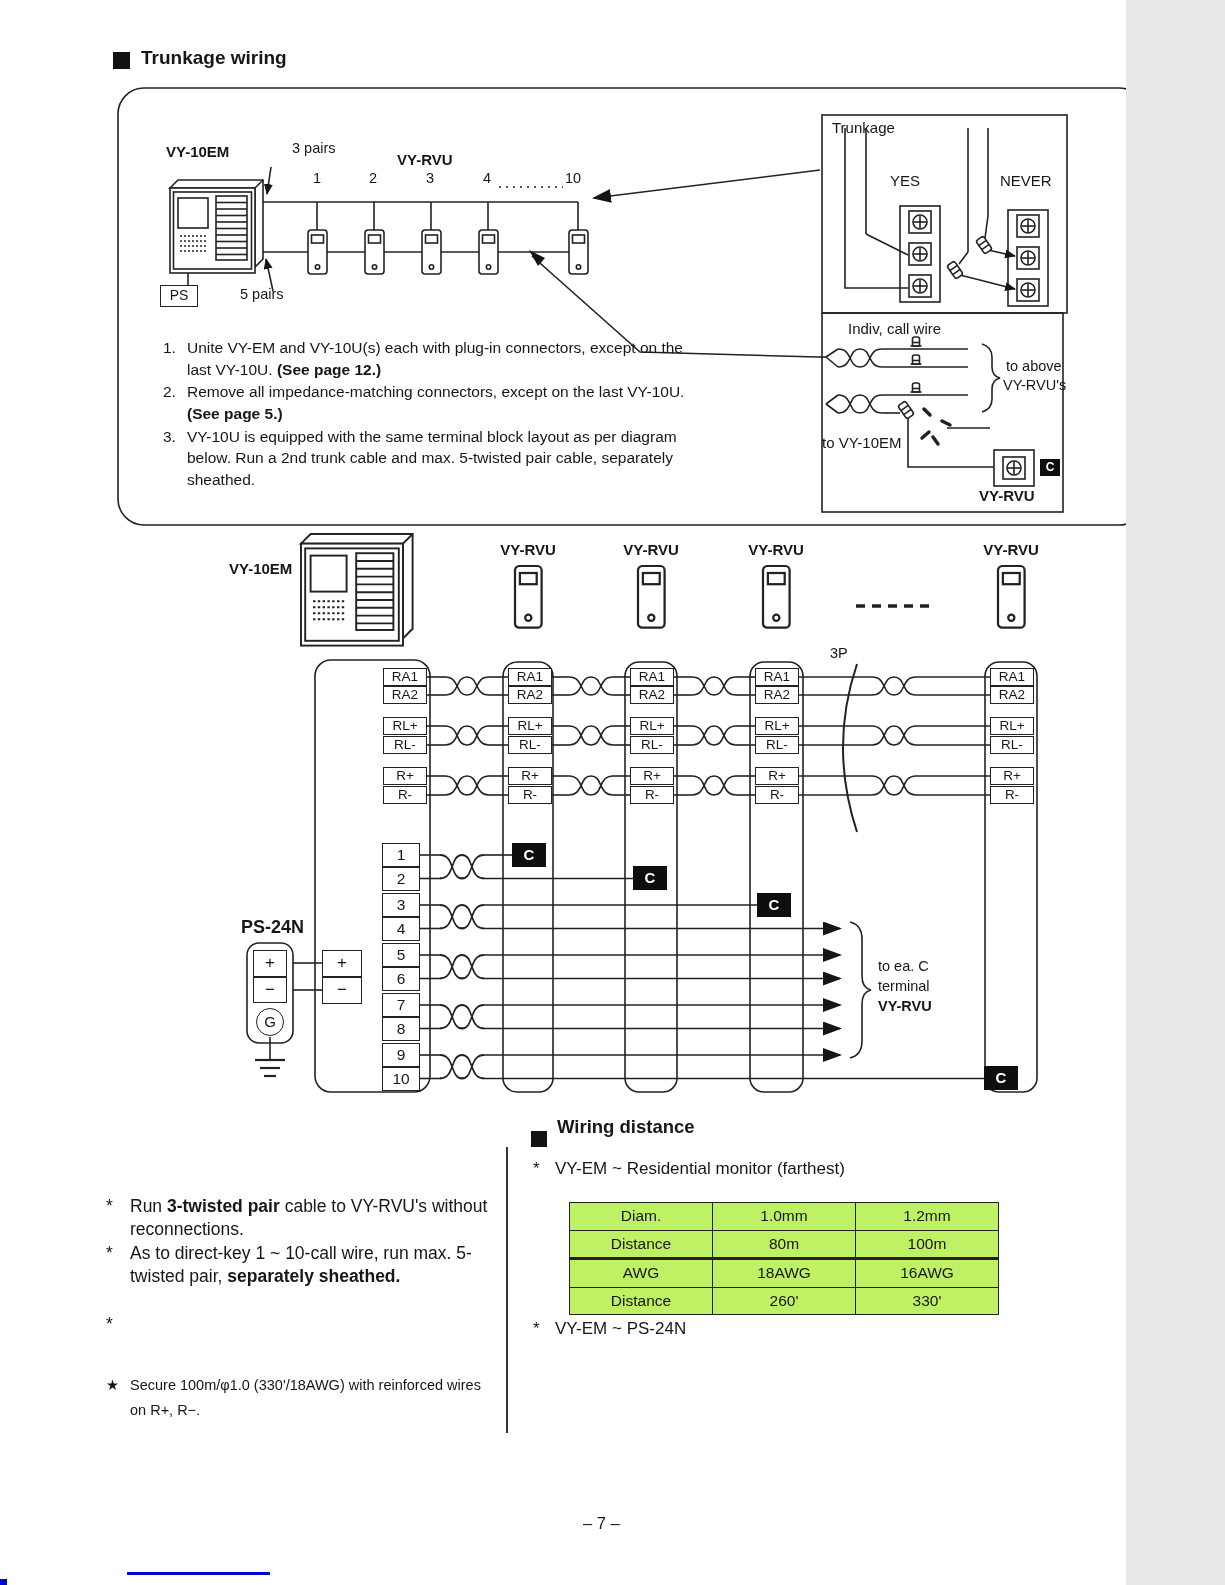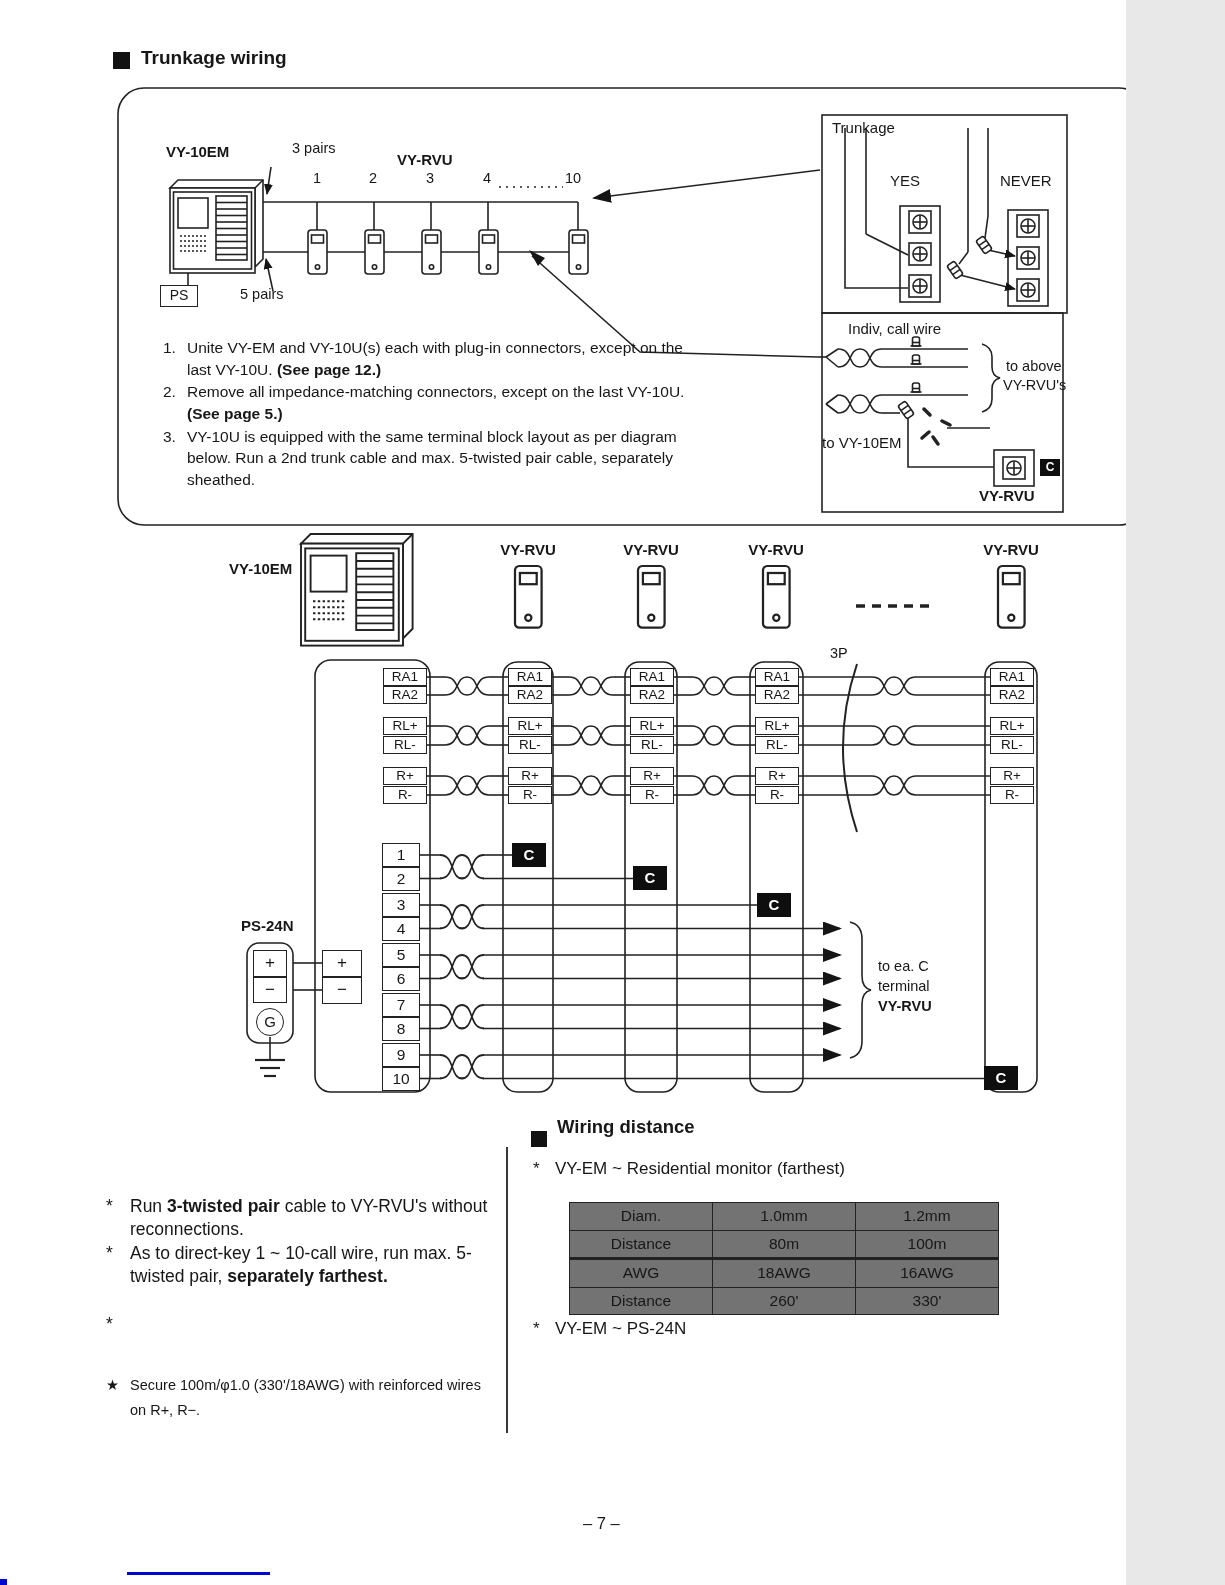--- a/index.html
+++ b/index.html
@@ -30,21 +30,21 @@
   .bx{position:absolute;border:1.7px solid #222;background:#fff;text-align:center;box-sizing:border-box;}
   
   .instr{position:absolute;left:163px;top:336px;width:522px;font-size:15.5px;line-height:1.4;}
   .instr .item{display:flex;margin-top:1px;}
   .instr .n{width:24px;flex:none;}
   
   .note{position:absolute;display:flex;font-size:17.5px;line-height:1.33;}
   .note .mark{width:24px;flex:none;}
   .note.small{font-size:14.5px;line-height:1.7;}
   
-  table.wd{position:absolute;border-collapse:collapse;table-layout:fixed;background:#737373;}
+  table.wd{position:absolute;border-collapse:collapse;table-layout:fixed;background:#bef264;}
   table.wd td{border:1.6px solid #222;width:142px;text-align:center;font-size:15.5px;padding:0;}
   table.t1 td{height:26.5px;}
   table.t2 td{height:23px;}
   tr.thick td{border-top-width:3px;}
 </style>
 </head>
 <body>
 
 <div class="page">
 
@@ -384,38 +384,38 @@
   <div class="nbox q6">7</div>
   <div class="nbox q7">8</div>
   <div class="nbox q8">9</div>
   <div class="nbox q9">10</div>
 
   <div class="cbox" style="left:512px;top:843px;">C</div>
   <div class="cbox" style="left:633px;top:866px;">C</div>
   <div class="cbox" style="left:757px;top:893px;">C</div>
   <div class="cbox" style="left:984px;top:1066px;">C</div>
 
-  <div class="lbl b" style="left:241px;top:917px;font-size:15px;">PS-24N</div>
+  <div class="lbl b" style="left:241px;top:917px;font-size:18px;">PS-24N</div>
   <div class="bx" style="left:253px;top:950px;width:34px;height:27px;font-size:17px;line-height:24px;">+</div>
   <div class="bx" style="left:253px;top:977px;width:34px;height:26px;font-size:17px;line-height:23px;">−</div>
   <div class="bx" style="left:256px;top:1008px;width:28px;height:28px;border-radius:50%;font-size:15px;line-height:25px;">G</div>
   <div class="bx" style="left:322px;top:950px;width:40px;height:27px;font-size:17px;line-height:24px;">+</div>
   <div class="bx" style="left:322px;top:977px;width:40px;height:27px;font-size:17px;line-height:24px;">−</div>
 
   <div class="lbl" style="left:878px;top:958px;font-size:14.5px;">to ea. C</div>
   <div class="lbl" style="left:878px;top:978px;font-size:14.5px;">terminal</div>
   <div class="lbl b" style="left:878px;top:998px;font-size:14.5px;">VY-RVU</div>
 
   <div class="note" style="left:106px;top:1195px;width:398px;">
     <span class="mark">*</span>
     <span><span>Run </span><span class="b">3-twisted pair</span><span> cable to VY-RVU's without reconnections.</span></span>
   </div>
   <div class="note" style="left:106px;top:1242px;width:398px;">
     <span class="mark">*</span>
-    <span><span>As to direct-key 1 ~ 10-call wire, run max. 5-twisted pair, </span><span class="b">separately farthest.</span><span></span></span>
+    <span><span>As to direct-key 1 ~ 10-call wire, run max. 5-twisted pair, </span><span class="b">separately sheathed.</span><span></span></span>
   </div>
   <div class="note" style="left:106px;top:1313px;width:398px;">
     <span class="mark">*</span>
   </div>
   <div class="note small" style="left:106px;top:1373px;width:380px;">
     <span class="mark">★</span>
     <span>Secure 100m/φ1.0 (330'/18AWG) with reinforced wires on R+, R−.</span>
   </div>
 
   <div class="sq" style="left:531px;top:1131px;width:16px;height:16px;"></div>

